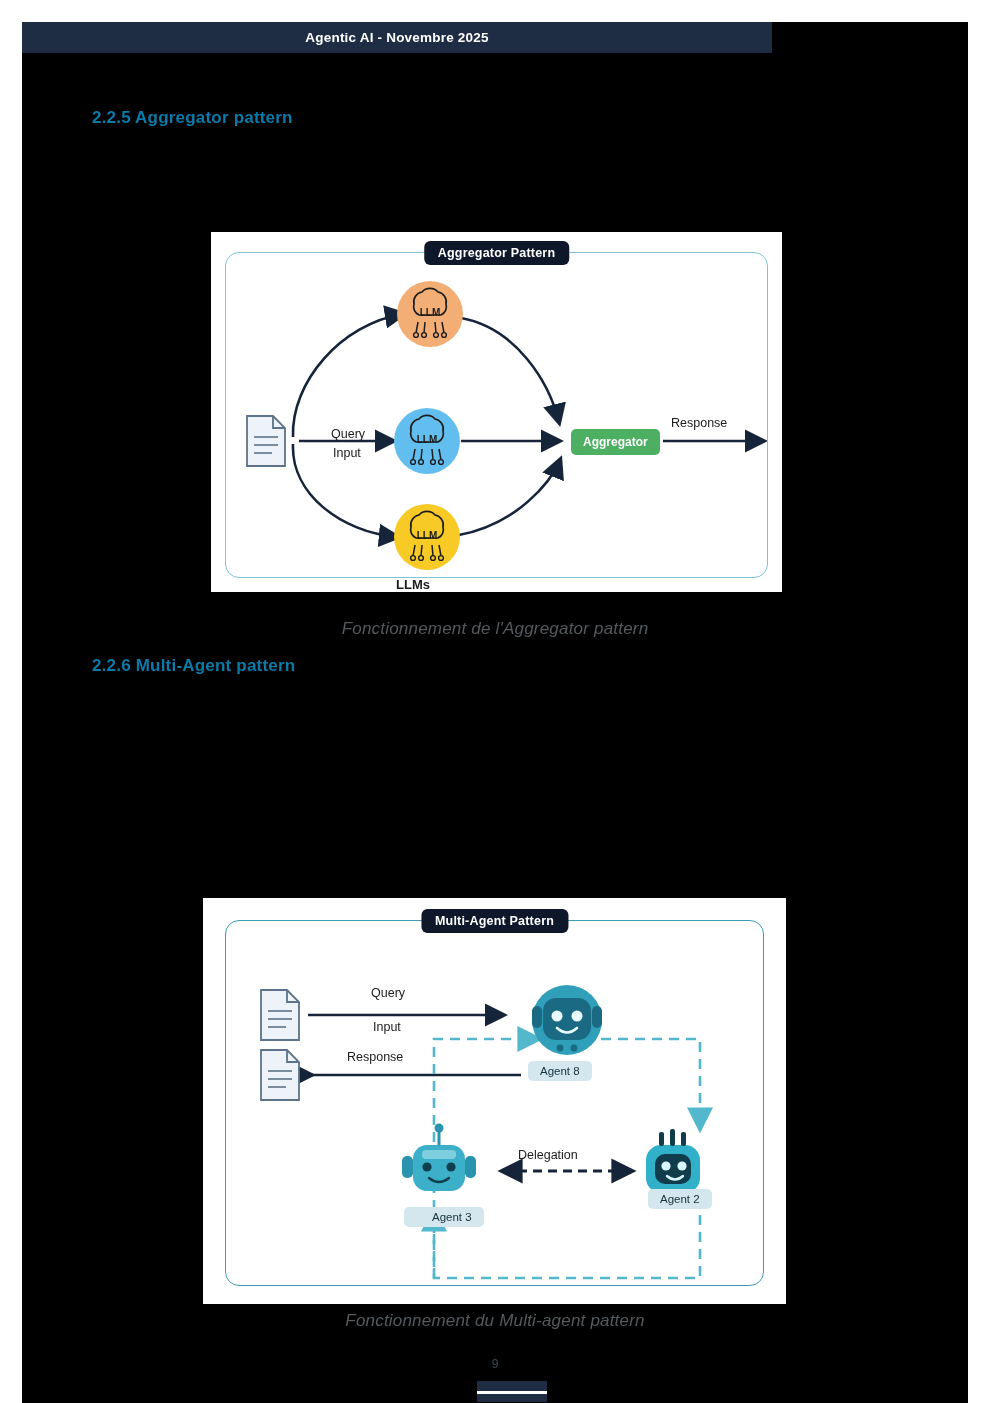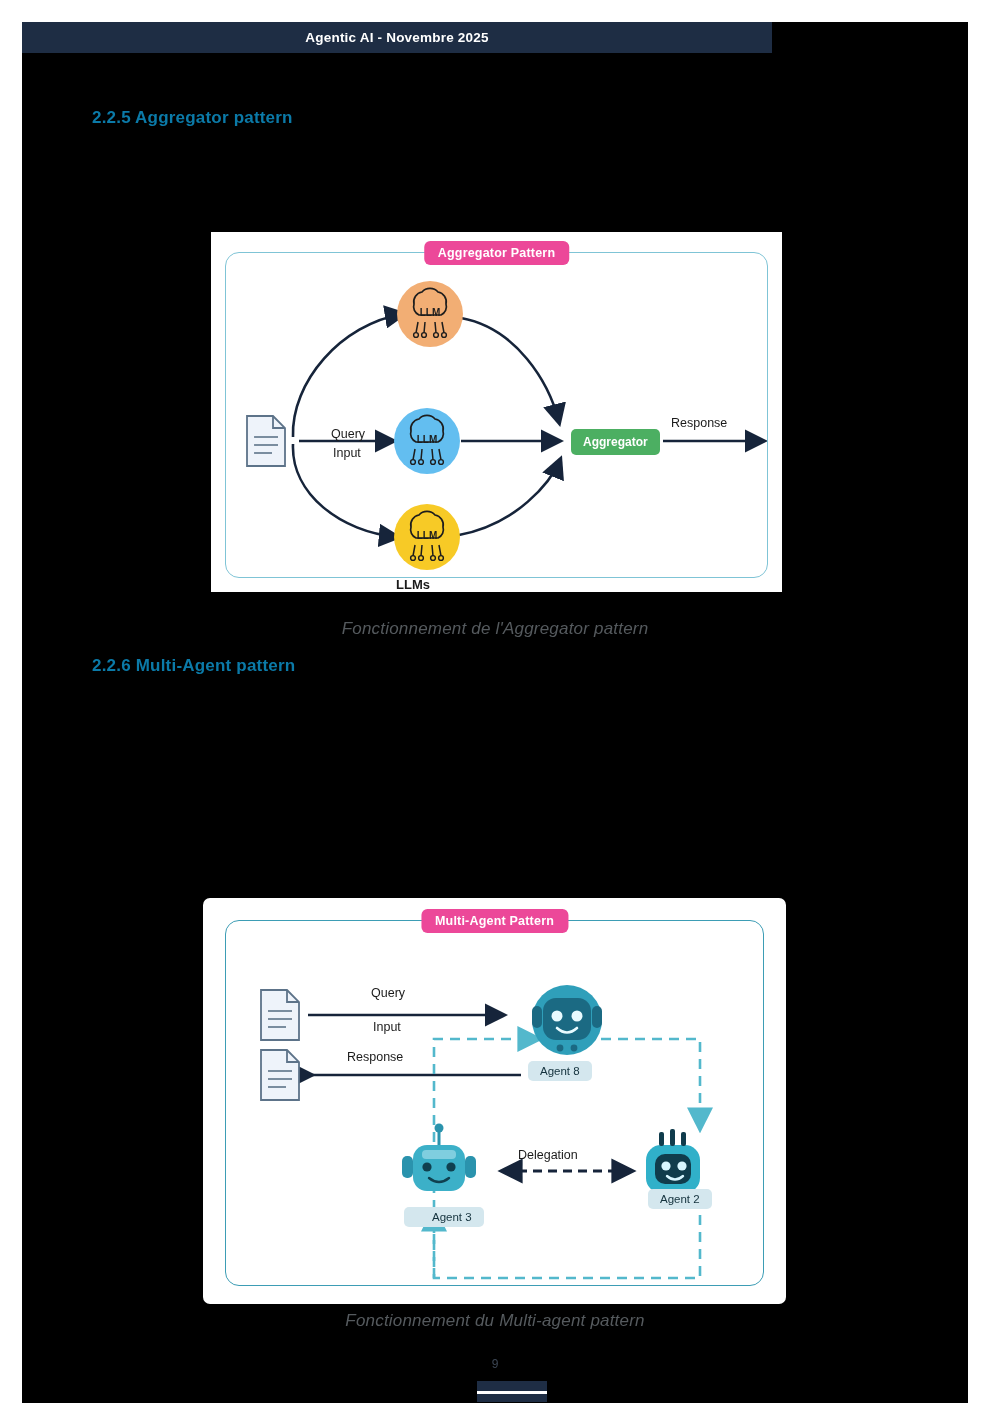--- a/index.html
+++ b/index.html
@@ -18,28 +18,28 @@
   #cap-ma{left:0;top:1289px;}
   .footer-num{position:absolute;left:0;top:1335px;width:946px;text-align:center;
     color:#3c4654;font-size:12px;}
   .footer-bar{position:absolute;left:455px;top:1359px;width:70px;height:18px;
     background:#1e2d44;border-top:3px solid #1e2d44;}
   .footer-bar:after{content:"";position:absolute;left:0;top:7px;width:70px;height:3px;background:#ffffff;}
 
   
   .plate{position:absolute;background:#ffffff;}
   #plate-agg{left:189px;top:210px;width:571px;height:360px;}
-  #plate-ma{left:181px;top:876px;width:583px;height:406px;border-radius:7px;}
+  #plate-ma{left:181px;top:876px;width:583px;height:406px;}
 
   .frame{position:absolute;border:1.6px solid #7fc4d6;border-radius:14px;}
   #frame-agg{left:14px;top:20px;right:14px;bottom:14px;}
   #frame-ma{left:22px;top:22px;right:22px;bottom:18px;border-color:#3d9db5;}
 
   .badge{position:absolute;top:-12px;left:50%;transform:translateX(-50%);
-    background:#ec4899;color:#ffffff;font-size:12.5px;font-weight:bold;
+    background:#0f172a;color:#ffffff;font-size:12.5px;font-weight:bold;
     padding:5px 14px;border-radius:6px;white-space:nowrap;letter-spacing:.2px;}
 
   svg.fig{position:absolute;left:0;top:0;}
 
   .lbl{position:absolute;font-size:12.5px;color:#1b1b1b;white-space:nowrap;}
   .agentchip{position:absolute;background:#d4e7ee;color:#14323d;font-size:11.5px;
     padding:4px 12px;border-radius:5px;white-space:nowrap;}
   .aggbox{position:absolute;background:#4caf62;color:#ffffff;font-size:12px;font-weight:bold;
     padding:6px 12px;border-radius:5px;white-space:nowrap;margin-left:8px;}
   .llmcap{position:absolute;font-size:13px;font-weight:bold;color:#1b1b1b;}

